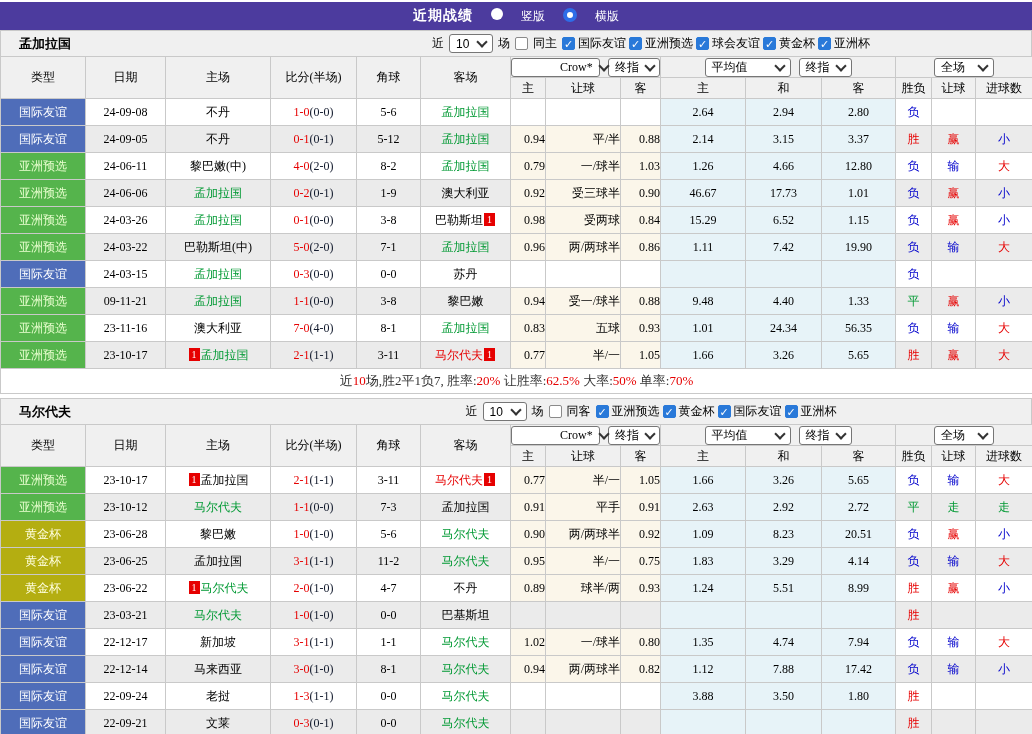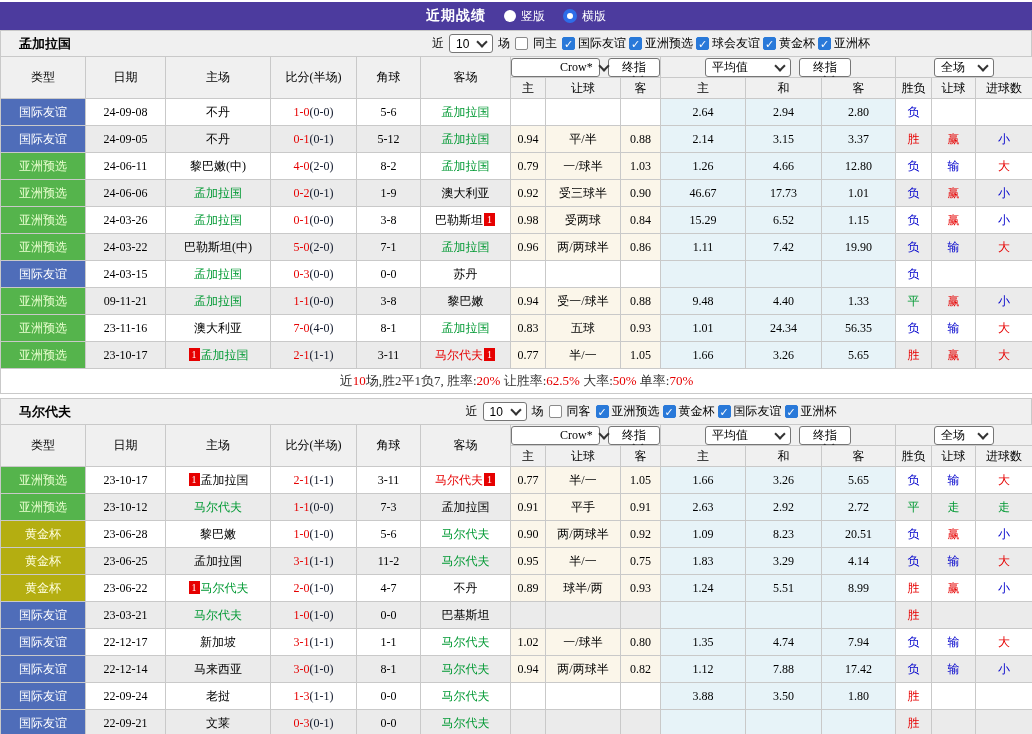--- a/index.html
+++ b/index.html
@@ -1,54 +1,54 @@
 <!DOCTYPE html>
 <html style="--purple: #4c3b9e; --type-blue: #4f6db9; --type-green: #55b44c; --type-gold: #b4ae11; --red: #e60000; --blue: #0000cc; --green: #009933; --ltblue: #e7f3f8; --cream: #fbf6ea; --stripe: #ebebeb; --radio-blue: #2e6de8; --cb-blue: #2979d9;"><head>
 <meta charset="utf-8">
 <style>
   html,body{margin:0;padding:0;background:#fff;}
   body{width:1032px;font-family:"Liberation Sans","DejaVu Sans",sans-serif;font-size:12px;color:#000;}
   .topbar{height:28px;margin-top:2px;background:var(--purple);color:#fff;
           display:flex;align-items:center;justify-content:center;gap:18px;}
   .topbar .title{font-weight:bold;font-size:14px;letter-spacing:1px;}
-  .radio{display:inline-flex;align-items:center;gap:5px;cursor:pointer;font-size:12px;}
+  .radio{display:inline-flex;gap:18px;cursor:pointer;font-size:12px;}
   .dot{display:inline-block;border-radius:50%;}
   .dot.unsel{width:12px;height:12px;background:#fff;}
   .dot.sel{width:6px;height:6px;background:#fff;border:4px solid var(--radio-blue);}
   .block{border:0;}
   .block + .block{margin-top:4px;}
   .teamrow{height:25px;background:#f0f0f0;border:1px solid #c9c9c9;border-bottom:0;
            display:flex;align-items:center;}
   .teamname{font-weight:bold;font-size:13px;padding-left:18px;width:250px;flex:none;}
   .filters{flex:1;display:flex;align-items:center;justify-content:center;gap:3px;}
   .filters .lbl{margin:0 2px;}
   .selbox{display:inline-flex;align-items:center;justify-content:space-between;
           background:#fff;border:1px solid #767676;border-radius:3px;height:19px;
           padding:0 6px;box-sizing:border-box;cursor:pointer;}
   .selbox span{pointer-events:none;}
   .chev{display:inline-block;width:6px;height:6px;border-right:2px solid #333;
         border-bottom:2px solid #333;transform:rotate(45deg);margin:-3px 0 0 7px;flex:none;}
   .w-count{min-width:44px;}
   .w-crow{min-width:68px;padding-left:48px;}
-  .w-final{min-width:52px;flex-direction:column;}
+  .w-final{min-width:52px;}
   .w-avg{min-width:86px;}
   .w-full{min-width:60px;}
   .cb{width:13px;height:13px;box-sizing:border-box;border:1px solid #8a8a8a;border-radius:2px;
       background:#fff;display:inline-block;text-align:center;line-height:12px;font-size:11px;
       font-weight:bold;color:#fff;cursor:pointer;flex:none;}
   .cb.checked{background:var(--cb-blue);border-color:var(--cb-blue);}
   table{border-collapse:collapse;table-layout:fixed;width:1032px;font-family:Liberation Serif, serif;}
   th,td{border:1px solid #c9c9c9;text-align:center;padding:0;overflow:hidden;white-space:nowrap;}
   thead th{background:#f0f0f0;font-weight:normal;height:20px;}
   thead th.span2{height:40px;}
   .grprow{display:flex;align-items:center;justify-content:center;gap:8px;}
   tbody td{height:26px;}
   tbody tr.even td{background:var(--stripe);}
   tbody tr.odd td{background:#fff;}
-  tbody tr td.cream{background:var(--cream);}
+  tbody tr td.cream{background:var(--cream);text-align:right;}
   tbody tr td.avgv{background:var(--ltblue);}
   .typec{color:#fff;}
   .type-b{background:var(--type-blue)!important;color:#ffffff;}
   .type-g{background:var(--type-green)!important;color:#eaffd0;}
   .type-y{background:var(--type-gold)!important;color:#ffffe0;}
   .t-black{color:#000;}
   .t-green{color:var(--green);}
   .t-red{color:var(--red);}
   .t-blue{color:var(--blue);}
   .tn{cursor:pointer;}

